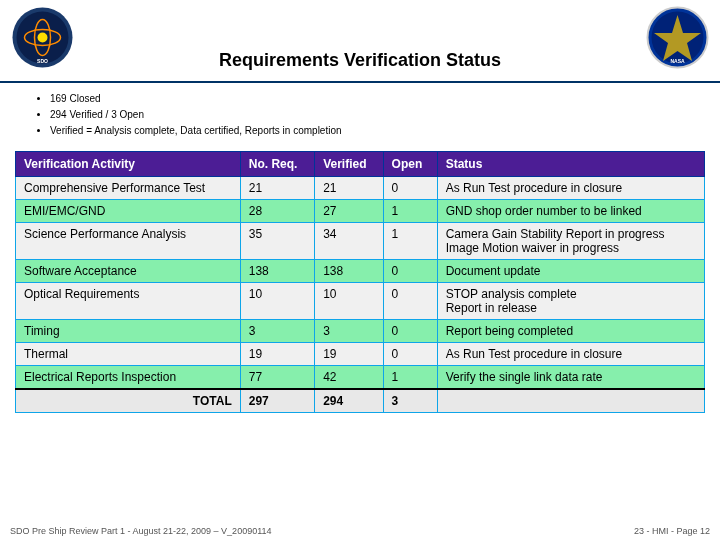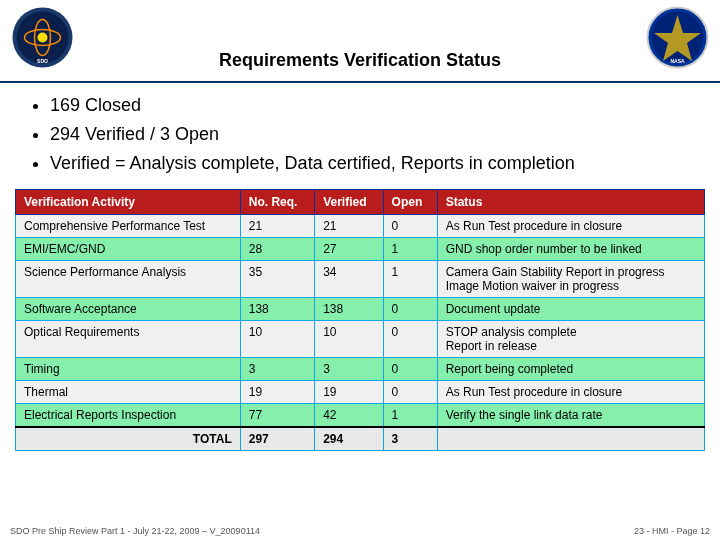--- a/index.html
+++ b/index.html
@@ -46,38 +46,38 @@
       margin-top: 40px;
     }
 
     .bullet-points {
       padding: 8px 30px 8px 30px;
     }
 
     .bullet-points li {
       list-style: disc;
       margin-left: 20px;
-      font-size: 18px;
+      font-size: 10px;
       line-height: 1.6;
       color: #000000;
     }
 
     .table-container {
       padding: 0 15px;
       margin-top: 4px;
     }
 
     table {
       width: 100%;
       border-collapse: collapse;
       font-size: 12px;
     }
 
     thead tr {
-      background-color: #b91c1c;
+      background-color: #4c1d95;
       color: #ffffff;
     }
 
     thead th {
       padding: 5px 8px;
       text-align: left;
       font-weight: bold;
       border: 1px solid #003399;
     }
 
@@ -228,15 +228,15 @@
     <td>297</td>
     <td>294</td>
     <td>3</td>
     <td></td>
   </tr>
       </tbody>
   </table>
 </div>
 
 <div class="footer">
-  <span>SDO Pre Ship Review Part 1 - July 21-22, 2009 – V_20090114</span>
+  <span>SDO Pre Ship Review Part 1 - August 21-22, 2009 – V_20090114</span>
   <span>23 - HMI - Page 12</span>
 </div>
 
 </body></html>

